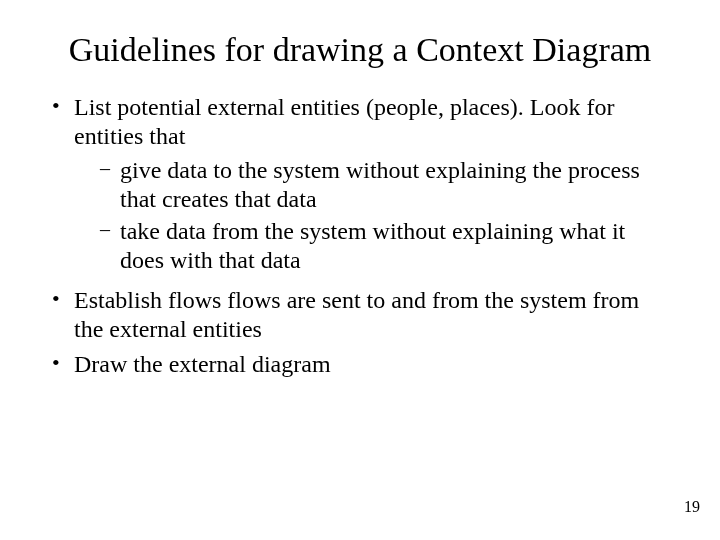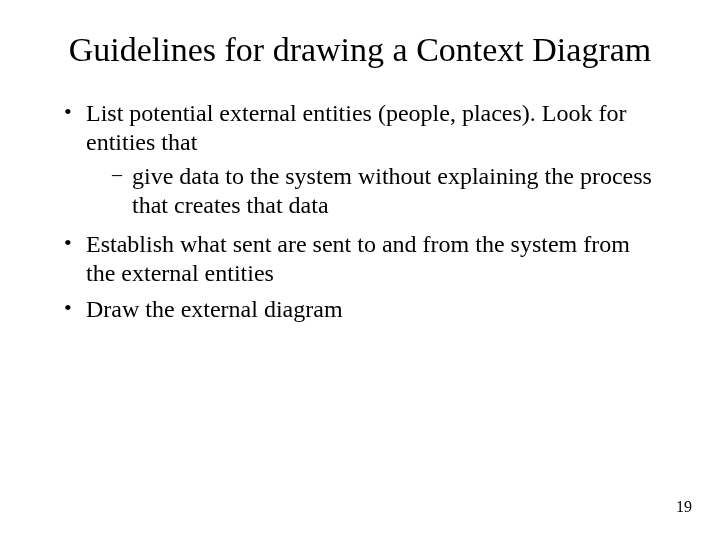--- a/index.html
+++ b/index.html
@@ -22,21 +22,21 @@
     font-size: 34px;
     line-height: 1.15;
     padding: 30px 60px 18px 60px;
     font-weight: normal;
   }
   .body {
     padding: 0 46px 0 46px;
   }
   ul.level1 {
     list-style: none;
-    margin: 12px;
+    margin: 0;
     padding: 0;
     font-family: Liberation Serif, serif;
   }
   ul.level1 > li {
     position: relative;
     font-size: 24px;
     line-height: 1.22;
     padding-left: 28px;
     margin: 6px 0 6px 0;
   }
@@ -63,44 +63,47 @@
   ul.level2 > li::before {
     content: "–";
     position: absolute;
     left: 2px;
     top: 0;
     font-size: 20px;
     line-height: 1.22;
   }
   .pagenum {
     position: absolute;
-    right: 28px;
+    right: 20px;
     bottom: 24px;
     font-size: 16px;
   }
 </style>
 </head>
 <body>
 
 <div class="slide">
 
   <div class="title">Guidelines for drawing a Context Diagram</div>
 
   <div class="body">
     <ul class="level1">
       <li>
         <span>List potential external entities (people, places). Look for entities that</span>
         <ul class="level2">
           <li>
             <span>give data to the system without explaining the process that creates that data</span>
           </li>
+          <li>
+            <span>take data from the system without explaining what it does with that data</span>
+          </li>
         </ul>
       </li>
       <li>
-        <span>Establish what sent are sent to and from  the system from the external entities</span>
+        <span>Establish flows flows are sent to and from  the system from the external entities</span>
       </li>
       <li>
         <span>Draw the external diagram</span>
       </li>
     </ul>
   </div>
 
   <div class="pagenum">19</div>
 </div>
 

